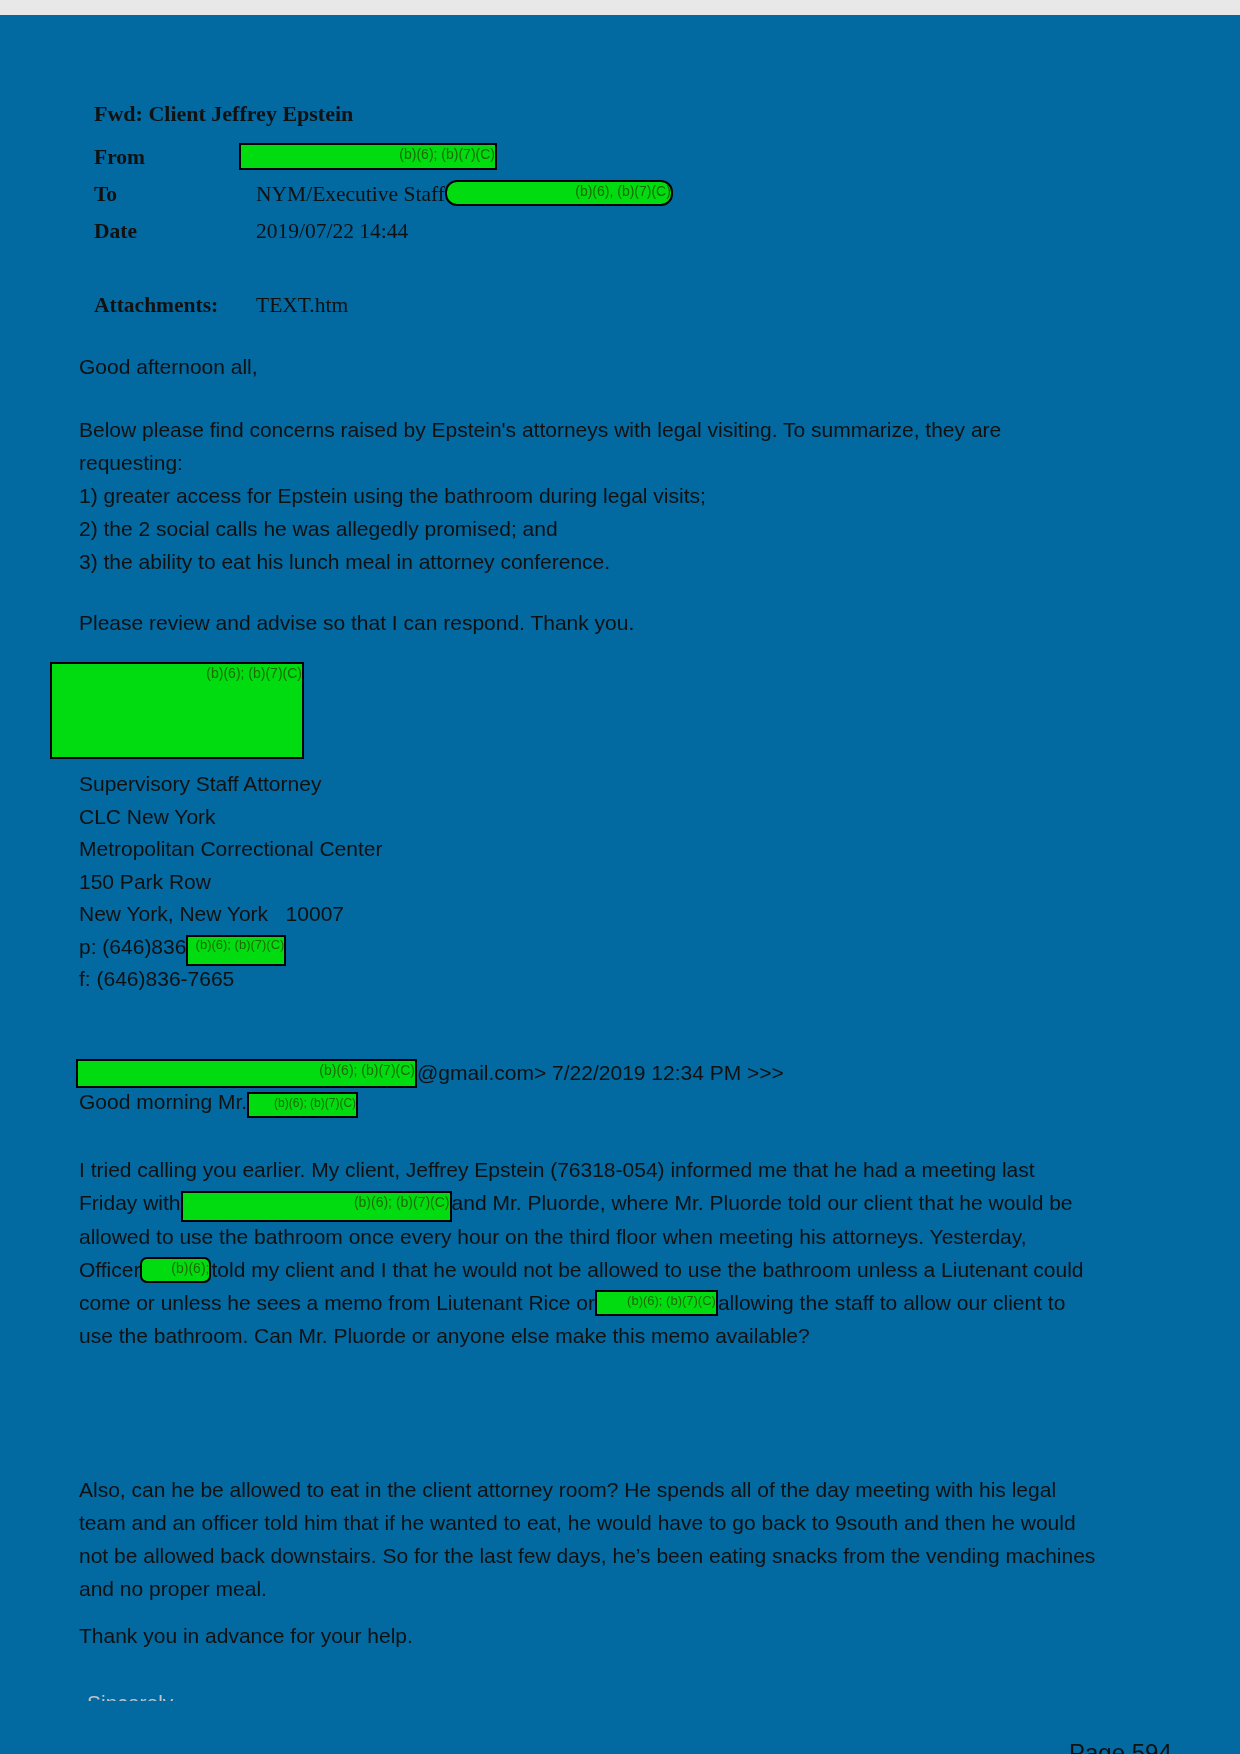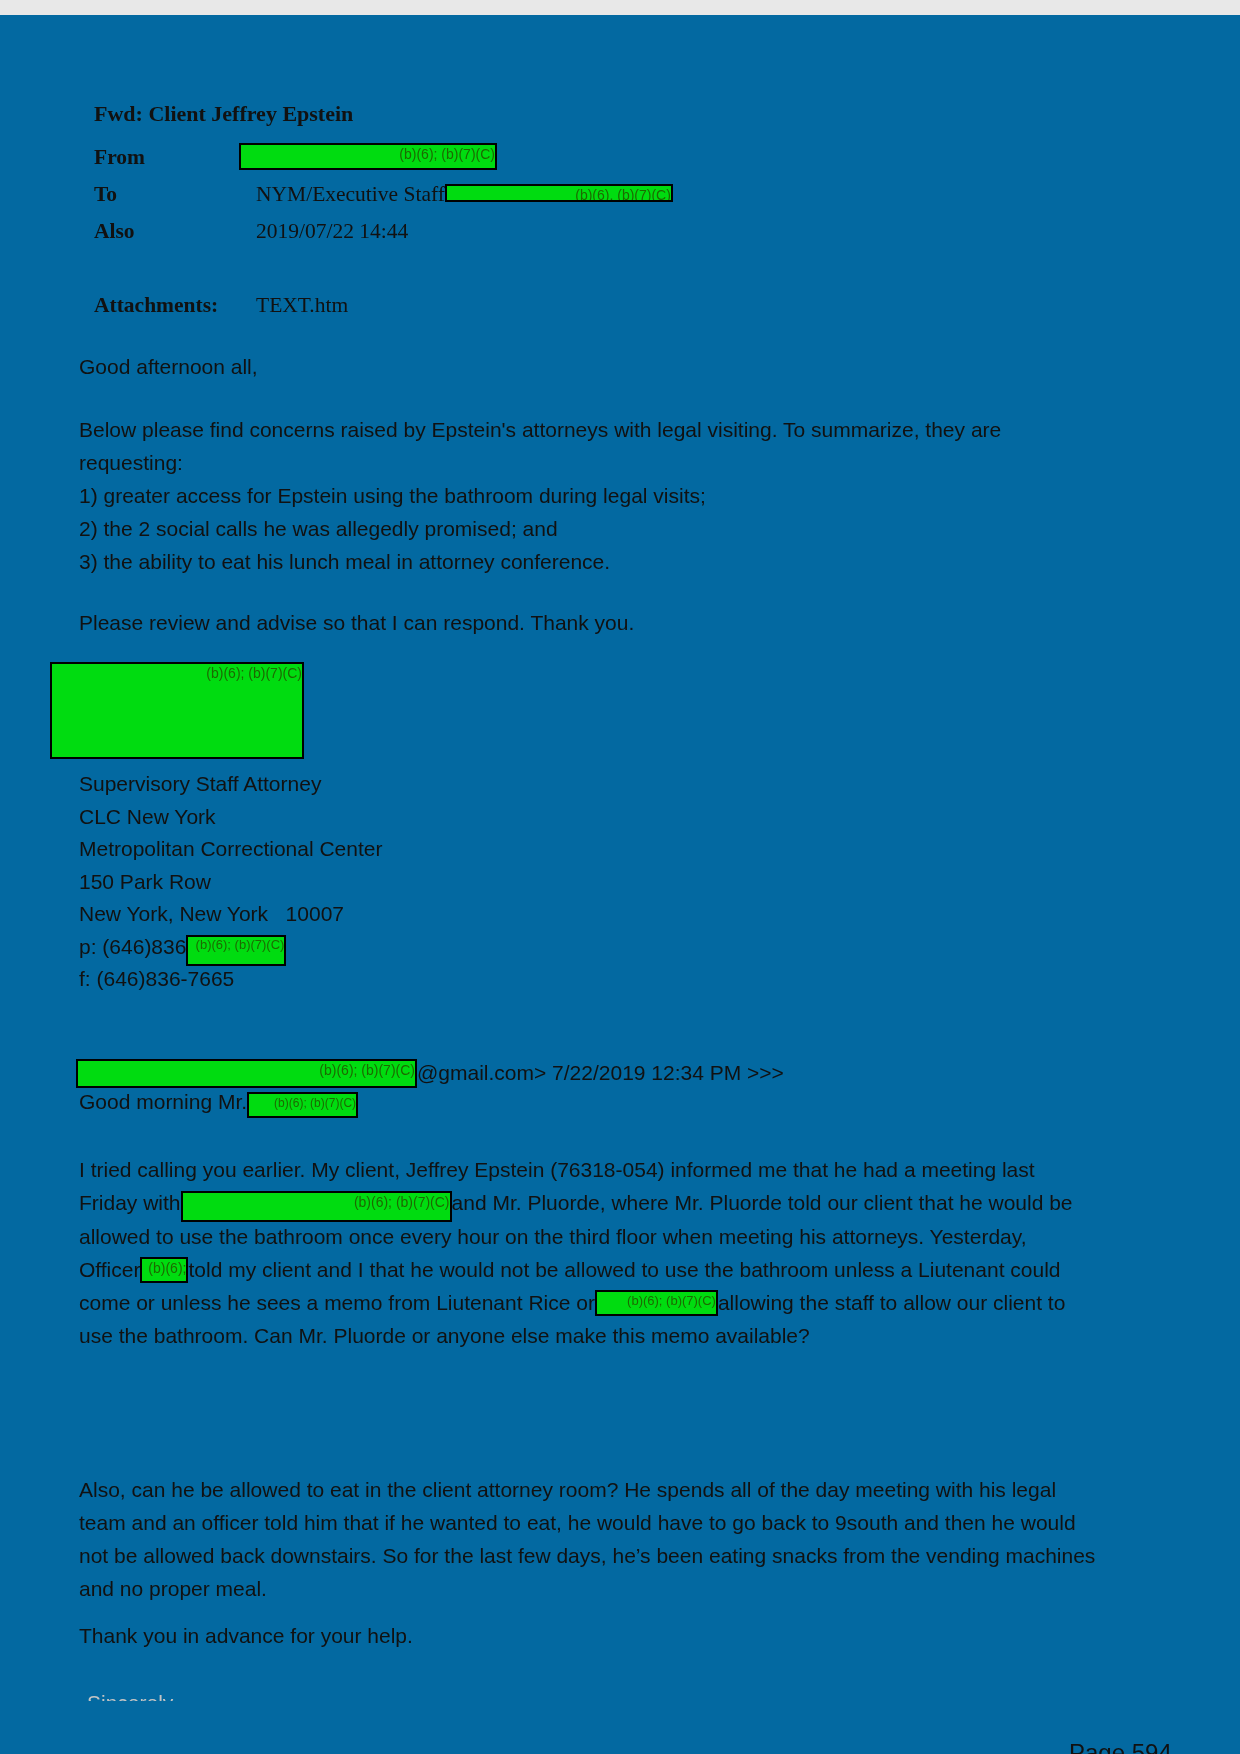--- a/index.html
+++ b/index.html
@@ -32,29 +32,29 @@
     display:inline-block;background:#00dc10;border:2px solid #000;
     box-sizing:border-box;overflow:hidden;vertical-align:middle;
     position:relative;top:-1px;
   }
   .rlabel{
     display:block;font-family:"Liberation Sans","DejaVu Sans",sans-serif;
     font-size:14px;line-height:16px;color:#1c6a00;
     padding:1px 0 0 3px;white-space:nowrap;text-align:right;
   }
   .red-from{width:258px;height:27px;margin-left:-17px;}
-  .red-to{width:228px;height:18px;}
+  .red-to{width:228px;height:26px;border-radius:12px;}
   .red-sig{position:absolute;left:50px;top:647px;width:254px;height:97px;background:#00dc10;border:2px solid #000;box-sizing:border-box;overflow:hidden;}
   .red-phone{width:100px;height:31px;top:3px;}
   .red-phone .rlabel{white-space:normal;font-size:13px;line-height:14px;}
   .red-email{width:341px;height:29px;margin-left:-3px;}
   .red-mr{width:111px;height:26px;top:2px;}
   .red-mr .rlabel{font-size:12px;}
   .red-friday{width:271px;height:31px;top:2px;}
-  .red-officer{width:48px;height:26px;}
+  .red-officer{width:71px;height:26px;border-radius:7px;}
   .red-rice{width:123px;height:26px;}
   .red-rice .rlabel{font-size:13px;}
   
   .remnant{
     position:absolute;left:87px;top:1677px;height:9px;overflow:hidden;
     color:#c4c4c4;font-size:21px;line-height:21px;white-space:nowrap;
   }
   .page-num{
     position:absolute;left:1069px;top:1724px;
     font-size:24px;white-space:nowrap;
@@ -69,21 +69,21 @@
 
   <div class="hrow" style="top:128px">
     <span class="hlabel">From</span><span class="redaction red-from"><span class="rlabel">(b)(6); (b)(7)(C)</span></span>
   </div>
 
   <div class="hrow" style="top:165px">
     <span class="hlabel">To</span><span class="hvalue">NYM/Executive Staff</span><span class="redaction red-to"><span class="rlabel">(b)(6), (b)(7)(C)</span></span>
   </div>
 
   <div class="hrow" style="top:202px">
-    <span class="hlabel">Also</span><span class="hvalue">2019/07/22 14:44</span>
+    <span class="hlabel">Date</span><span class="hvalue">2019/07/22 14:44</span>
   </div>
 
 
   <div class="hrow" style="top:276px">
     <span class="hlabel">Attachments:</span><span class="hvalue">TEXT.htm</span>
   </div>
 
   <div class="block" style="top:335px">Good afternoon all,</div>
 
   <div class="block" style="top:398px">Below please find concerns raised by Epstein's attorneys with legal visiting. To summarize, they are

